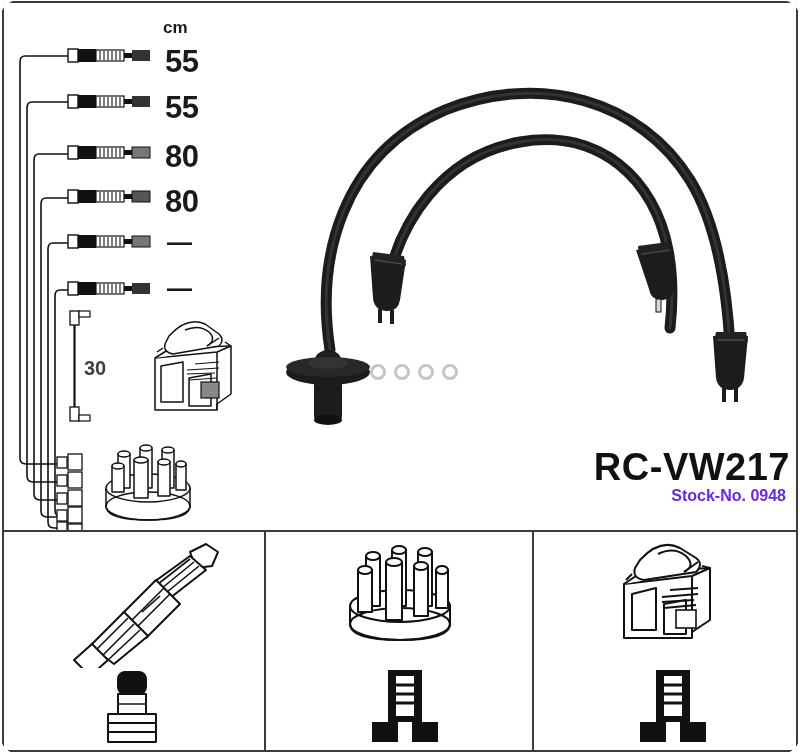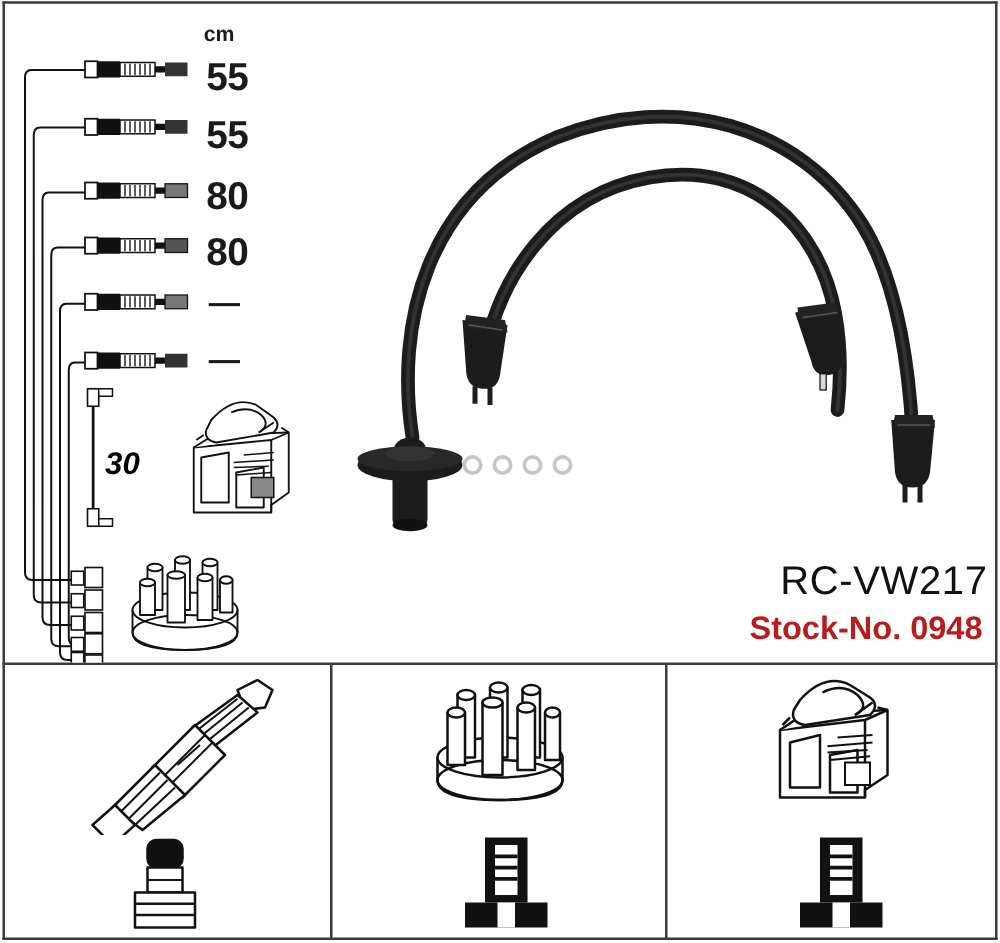--- a/index.html
+++ b/index.html
@@ -10,20 +10,21 @@
   body {
     font-family: "Liberation Sans", sans-serif;
   }
   #page {
     position: relative;
     width: 800px;
     height: 754px;
     background: #ffffff;
     overflow: hidden;
     box-sizing: border-box;
+    border-radius: 19px;
   }
   
   .frame-line {
     position: absolute;
     background: #3a3a3a;
   }
   #frame-top    { left: 2px;  top: 1px;   width: 796px; height: 2px; }
   #frame-bottom { left: 2px;  top: 750px; width: 796px; height: 2px; }
   #frame-left   { left: 2px;  top: 1px;   width: 2px;   height: 751px; }
   #frame-right  { left: 796px;top: 1px;   width: 2px;   height: 751px; }
@@ -47,47 +48,46 @@
     color: #1a1a1a;
   }
   .dash-label {
     position: absolute;
     font-size: 25px;
     font-weight: bold;
     color: #1a1a1a;
   }
   .len30 {
     position: absolute;
-    font-size: 25px;
-    font-weight: bold;
-    color: #000000;
-    font-style: italic;
+    font-size: 20px;
+    font-weight: bold;
+    color: #404040;
   }
 
   
   #product-title {
     position: absolute;
     left: 560px;
     top: 446px;
     width: 230px;
     text-align: right;
-    font-size: 32px;
-    font-weight: normal;
+    font-size: 38px;
+    font-weight: bold;
     color: #111;
     letter-spacing: 0.5px;
   }
   #stock-no {
     position: absolute;
     left: 556px;
     top: 487px;
     width: 230px;
     text-align: right;
-    font-size: 26px;
-    font-weight: bold;
-    color: #b91c1c;
+    font-size: 16px;
+    font-weight: bold;
+    color: #6d28d9;
   }
 
   .art { position: absolute; }
 </style>
 </head>
 <body>
 
 <div id="page">
 
   <div class="frame-line" id="frame-top"></div>

